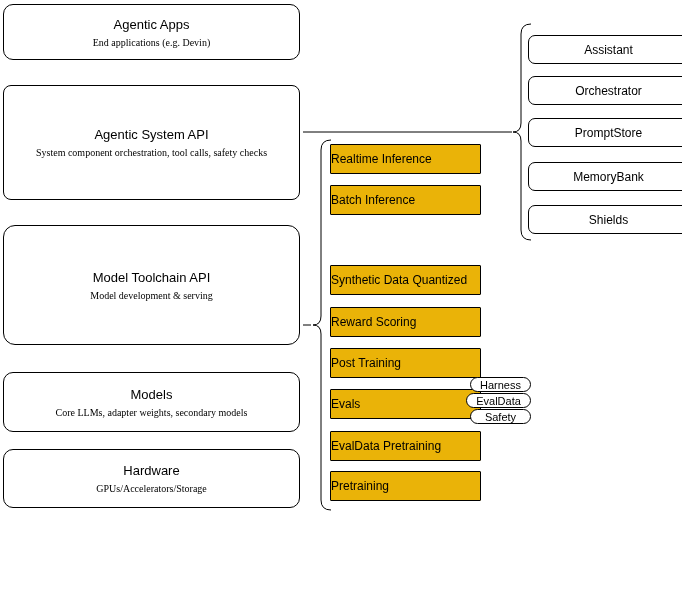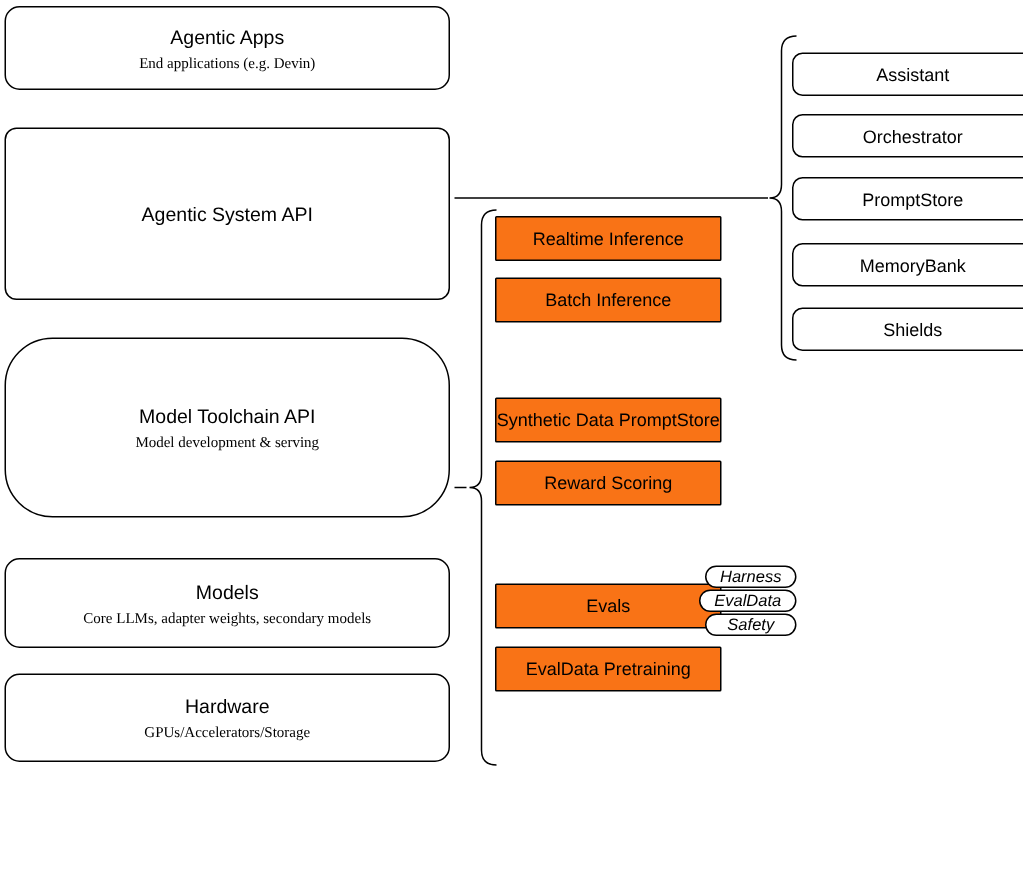--- a/index.html
+++ b/index.html
@@ -54,24 +54,24 @@
     font-family: Liberation Serif, serif;
   }
   .mid-box {
     position: absolute;
     left: 330px;
     width: 151px;
     height: 30px;
     box-sizing: border-box;
     border: 1px solid #000000;
     border-radius: 1px;
-    background: #f97316;
+    background: #eab308;
     display: flex;
     align-items: center;
-    justify-content: center;
+    justify-content: flex-start;
     font-size: 12px;
     text-align: center;
   }
   .right-box {
     position: absolute;
     left: 528px;
     width: 161px;
     height: 29px;
     box-sizing: border-box;
     border: 1px solid #000000;
@@ -88,21 +88,20 @@
     height: 15px;
     box-sizing: border-box;
     border: 1px solid #000000;
     border-radius: 8px;
     background: #ffffff;
     display: flex;
     align-items: center;
     justify-content: center;
     font-size: 11px;
     z-index: 5;
-    font-style: italic;
   }
 </style>
 </head>
 <body>
 
 <div class="canvas">
 
   <svg class="overlay" width="682" height="591" viewBox="0 0 682 591">
     <path d="M 303 132 L 512 132"></path>
     <path d="M 531 24 Q 521 24 521 34 L 521 123 Q 521 132 513 132 Q 521 132 521 141 L 521 230 Q 521 240 531 240"></path>
@@ -110,23 +109,24 @@
     <path d="M 331 140 Q 321 140 321 150 L 321 316 Q 321 325 313 325 Q 321 325 321 334 L 321 500 Q 321 510 331 510"></path>
   </svg>
 
   <div class="stack-box" style="top:4px;height:56px;border-radius:10px">
     <div class="box-title">Agentic Apps</div>
     <div class="box-sub">End applications (e.g. Devin)</div>
   </div>
 
   <div class="stack-box" style="top:85px;height:115px;border-radius:8px">
     <div class="box-title">Agentic System API</div>
+    <div class="box-sub">System component orchestration, tool calls, safety checks</div>
   </div>
 
-  <div class="stack-box" style="top:225px;height:120px;border-radius:32px">
+  <div class="stack-box" style="top:225px;height:120px;border-radius:12px">
     <div class="box-title">Model Toolchain API</div>
     <div class="box-sub">Model development &amp; serving</div>
   </div>
 
   <div class="stack-box" style="top:372px;height:60px;border-radius:10px">
     <div class="box-title">Models</div>
     <div class="box-sub">Core LLMs, adapter weights, secondary models</div>
   </div>
 
   <div class="stack-box" style="top:449px;height:59px;border-radius:10px">
@@ -135,30 +135,36 @@
   </div>
 
 
   <div class="mid-box" style="top:144px">
     <span>Realtime Inference</span>
   </div>
   <div class="mid-box" style="top:185px">
     <span>Batch Inference</span>
   </div>
   <div class="mid-box" style="top:265px">
-    <span>Synthetic Data PromptStore</span>
+    <span>Synthetic Data Quantized</span>
   </div>
   <div class="mid-box" style="top:307px">
     <span>Reward Scoring</span>
+  </div>
+  <div class="mid-box" style="top:348px">
+    <span>Post Training</span>
   </div>
   <div class="mid-box" style="top:389px">
     <span>Evals</span>
   </div>
   <div class="mid-box" style="top:431px">
     <span>EvalData Pretraining</span>
+  </div>
+  <div class="mid-box" style="top:471px">
+    <span>Pretraining</span>
   </div>
 
   <div class="pill" style="left:470px;top:377px;width:61px">
     <span>Harness</span>
   </div>
   <div class="pill" style="left:466px;top:393px;width:65px">
     <span>EvalData</span>
   </div>
   <div class="pill" style="left:470px;top:409px;width:61px">
     <span>Safety</span>

